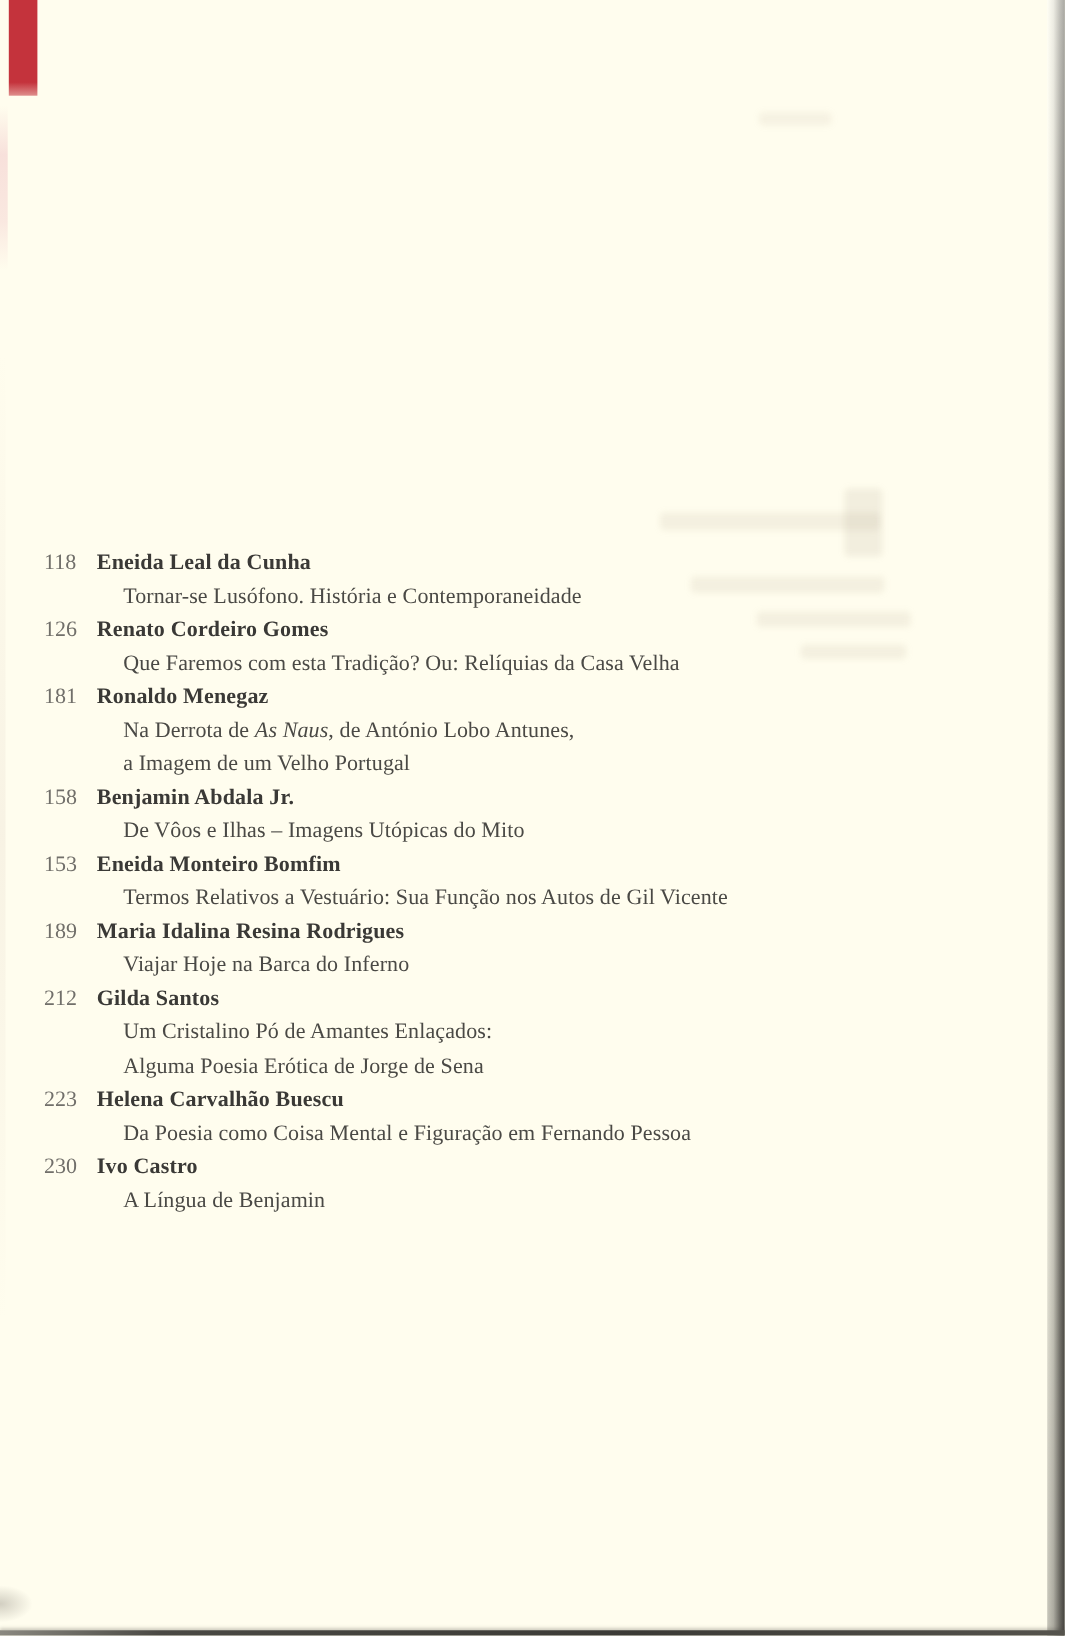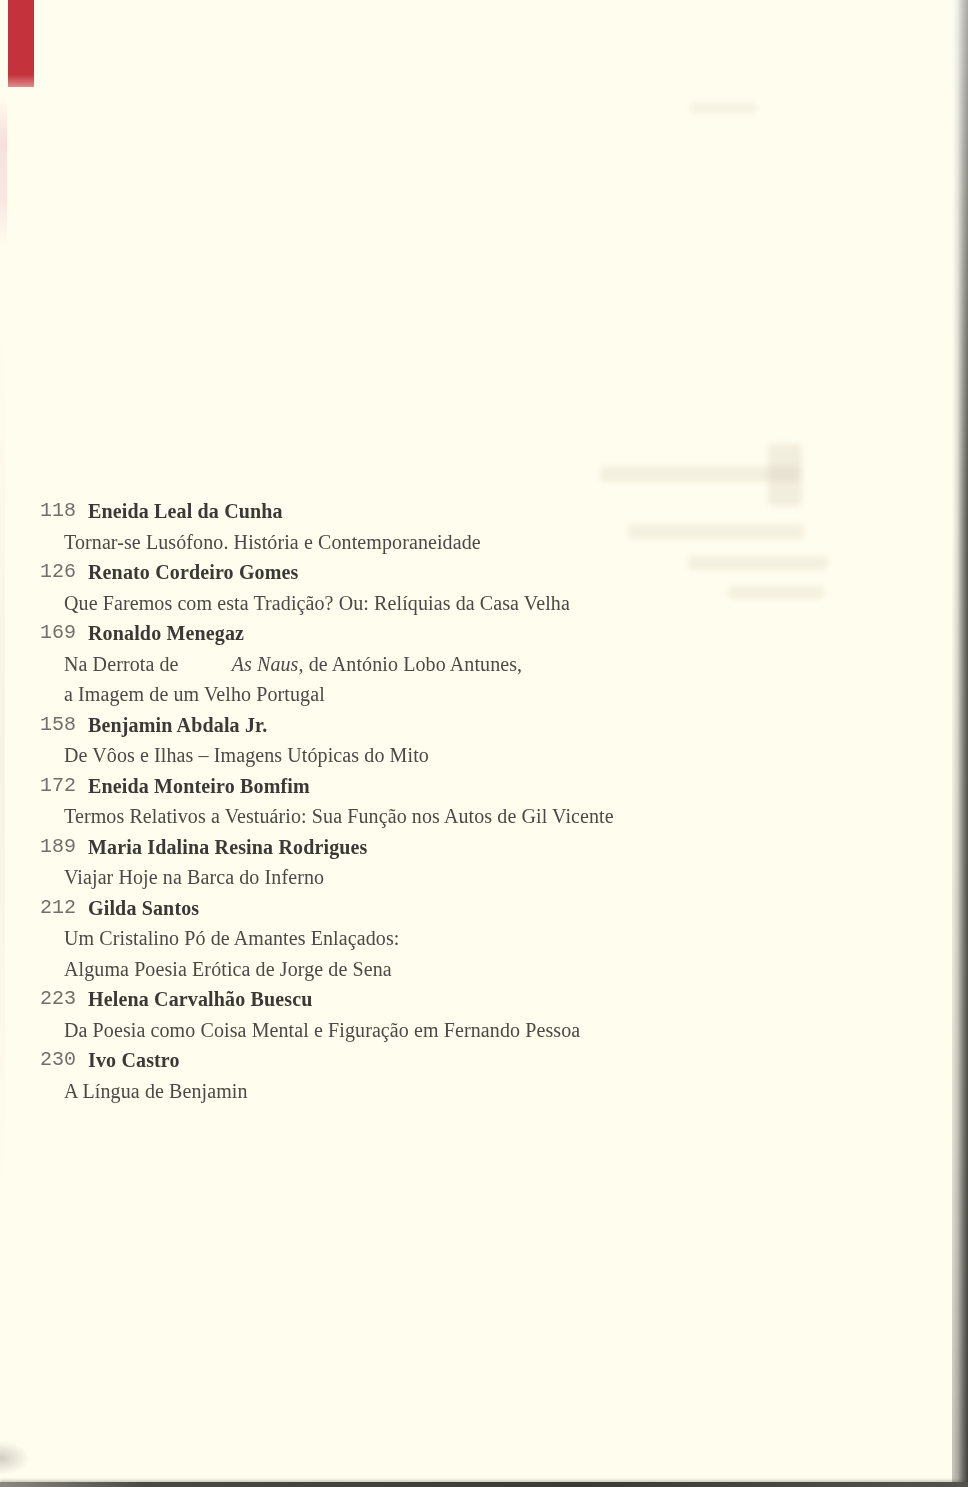--- a/index.html
+++ b/index.html
@@ -58,33 +58,32 @@
   .line {
     height: 30.5px; line-height: 30.5px;
     font-size: 20px;
     white-space: nowrap;
   }
   .head { position: relative; padding-left: 88px; }
   .num {
     position: absolute; left: 40px;
     font-weight: 400;
     color: var(--number-ink, #716f6a);
-    font-family: Liberation Mono, monospace;
   }
   .author {
     font-weight: 700;
     letter-spacing: 0.15px;
     color: var(--ink, #3a3936);
   }
   .title {
-    padding-left: 64px;
+    padding-left: 112px;
     color: var(--title-ink, #4a4945);
     letter-spacing: 0.1px;
   }
-  .ital { font-style: italic; margin-left: 48px; }
+  .ital { font-style: italic; }
 </style>
 </head>
 <body>
 
 <div class="red-tab"></div>
 <div class="left-pink-streak"></div>
 <div class="left-faint-streak"></div>
 <div class="ghost g-top"></div>
 <div class="ghost g-cap"></div>
 <div class="ghost g-line1"></div>
@@ -95,30 +94,30 @@
 <div class="toc">
     <div class="entry">
       <div class="line head"><span class="num">118</span><span class="author">Eneida Leal da Cunha</span></div>
       <div class="line title"><span>Tornar-se Lusófono. História e Contemporaneidade</span></div>
     </div>
     <div class="entry">
       <div class="line head"><span class="num">126</span><span class="author">Renato Cordeiro Gomes</span></div>
       <div class="line title"><span>Que Faremos com esta Tradição? Ou: Relíquias da Casa Velha</span></div>
     </div>
     <div class="entry">
-      <div class="line head"><span class="num">169</span><span class="author">Ronaldo Menegaz</span></div>
+      <div class="line head"><span class="num">181</span><span class="author">Ronaldo Menegaz</span></div>
       <div class="line title"><span>Na Derrota de </span><span class="ital">As Naus</span><span>, de António Lobo Antunes,</span></div>
       <div class="line title"><span>a Imagem de um Velho Portugal</span></div>
     </div>
     <div class="entry">
       <div class="line head"><span class="num">158</span><span class="author">Benjamin Abdala Jr.</span></div>
       <div class="line title"><span>De Vôos e Ilhas – Imagens Utópicas do Mito</span></div>
     </div>
     <div class="entry">
-      <div class="line head"><span class="num">172</span><span class="author">Eneida Monteiro Bomfim</span></div>
+      <div class="line head"><span class="num">153</span><span class="author">Eneida Monteiro Bomfim</span></div>
       <div class="line title"><span>Termos Relativos a Vestuário: Sua Função nos Autos de Gil Vicente</span></div>
     </div>
     <div class="entry">
       <div class="line head"><span class="num">189</span><span class="author">Maria Idalina Resina Rodrigues</span></div>
       <div class="line title"><span>Viajar Hoje na Barca do Inferno</span></div>
     </div>
     <div class="entry">
       <div class="line head"><span class="num">212</span><span class="author">Gilda Santos</span></div>
       <div class="line title"><span>Um Cristalino Pó de Amantes Enlaçados:</span></div>
       <div class="line title"><span>Alguma Poesia Erótica de Jorge de Sena</span></div>

